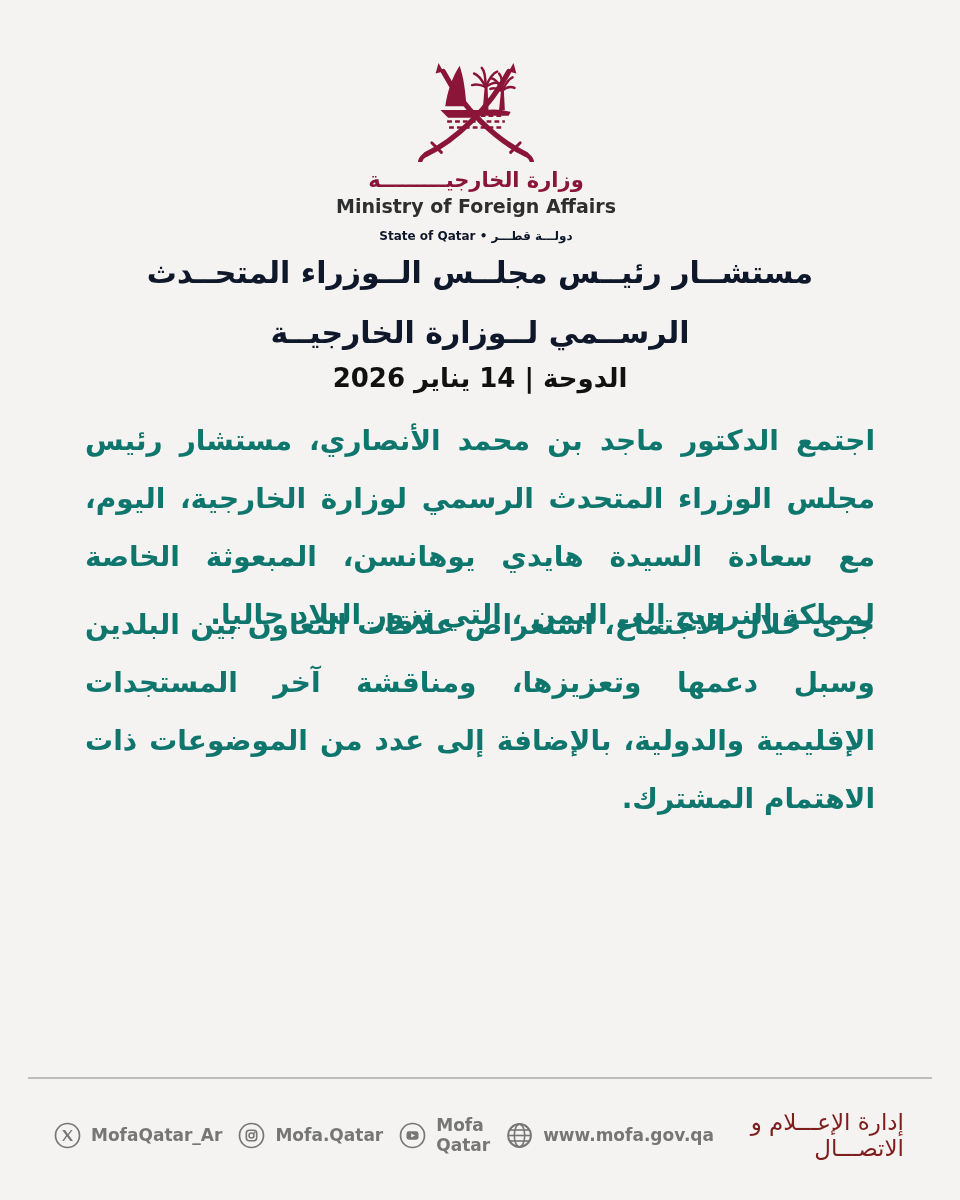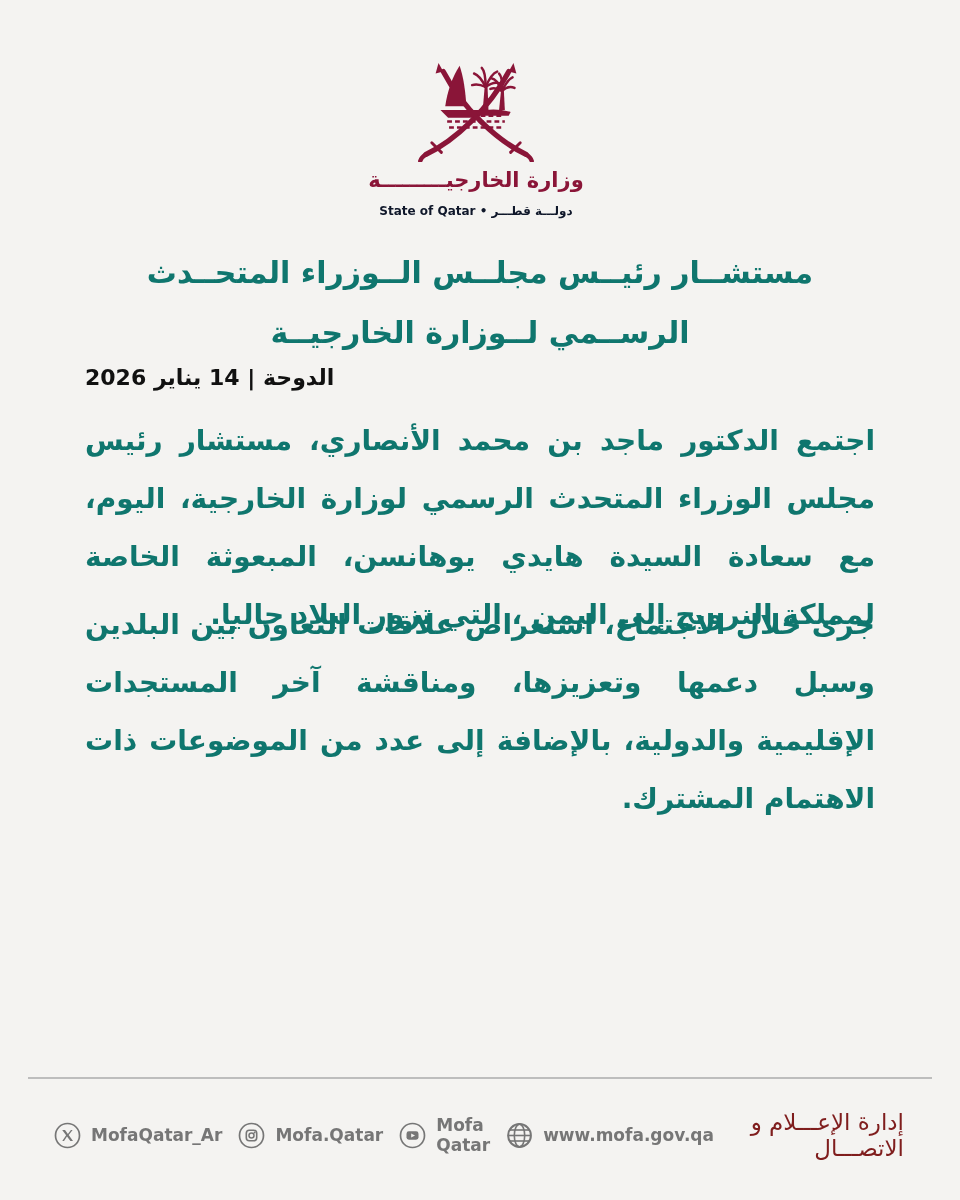--- a/index.html
+++ b/index.html
@@ -26,28 +26,28 @@
     font-size:19px;font-weight:700;color:#2e2e2e;margin-top:3px;
   }
   .state-line{
     font-size:12px;font-weight:600;color:#0f172a;margin-top:12px;
   }
 
   
   .headline{
     position:absolute;top:243px;left:85px;width:790px;
     text-align:center;direction:rtl;
-    color:#0f766e;font-weight:700;font-size:30px;line-height:60px;
+    color:#0f172a;font-weight:700;font-size:30px;line-height:60px;
   }
 
   
   .dateline{
     position:absolute;top:360px;right:85px;width:790px;
-    text-align:left;direction:rtl;
-    font-size:22px;font-weight:700;color:#111;line-height:36px;
+    text-align:center;direction:rtl;
+    font-size:26px;font-weight:700;color:#111;line-height:36px;
   }
 
   
   .para{
     position:absolute;left:85px;width:790px;
     direction:rtl;text-align:justify;
     font-size:28px;font-weight:600;color:#0f766e;line-height:58px;
   }
   .para1{top:412px;}
   .para2{top:596px;}
@@ -121,20 +121,21 @@
         <path d="M79,26 L77,50 L83,50 L82,26 Z"></path>
         <path d="M96,30 L94,50 L100,50 L99,30 Z"></path>
 
         <path d="M70,52 Q88,47 106,52 L104,56 L72,56 Z"></path>
 
         <path d="M104,10 l5,-9 l3,11 z"></path>
         <path d="M36,10 l-5,-9 l-3,11 z"></path>
       </g>
     </svg>
     <div class="ministry-ar">وزارة الخارجيـــــــــة</div>
+    <div class="ministry-en">Ministry of Foreign Affairs</div>
     <div class="state-line">State of Qatar • دولـــة قطـــر</div>
   </div>
 
   <div class="headline">
     <div>مستشــار رئيــس مجلــس الــوزراء المتحــدث الرســمي لــوزارة الخارجيــة</div>
   </div>
 
   <div class="dateline">الدوحة | 14 يناير 2026</div>
 
   <div class="para para1">اجتمع الدكتور ماجد بن محمد الأنصاري، مستشار رئيس مجلس الوزراء المتحدث الرسمي لوزارة الخارجية، اليوم، مع سعادة السيدة هايدي يوهانسن، المبعوثة الخاصة لمملكة النرويج إلى اليمن ، التي تزور البلاد حاليا.</div>

